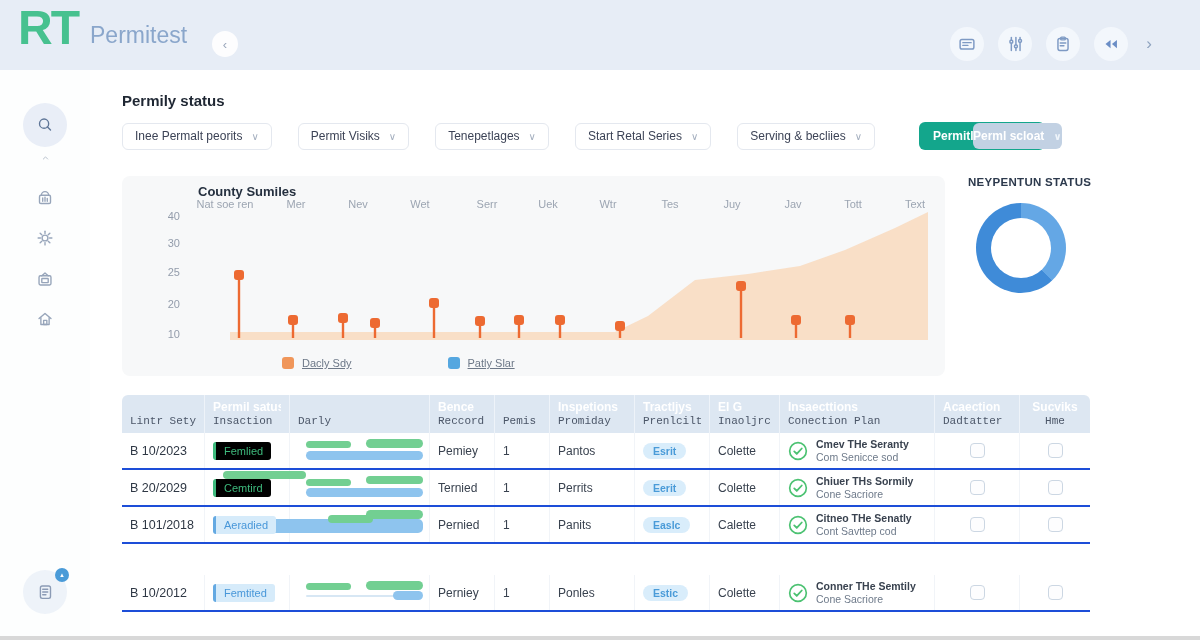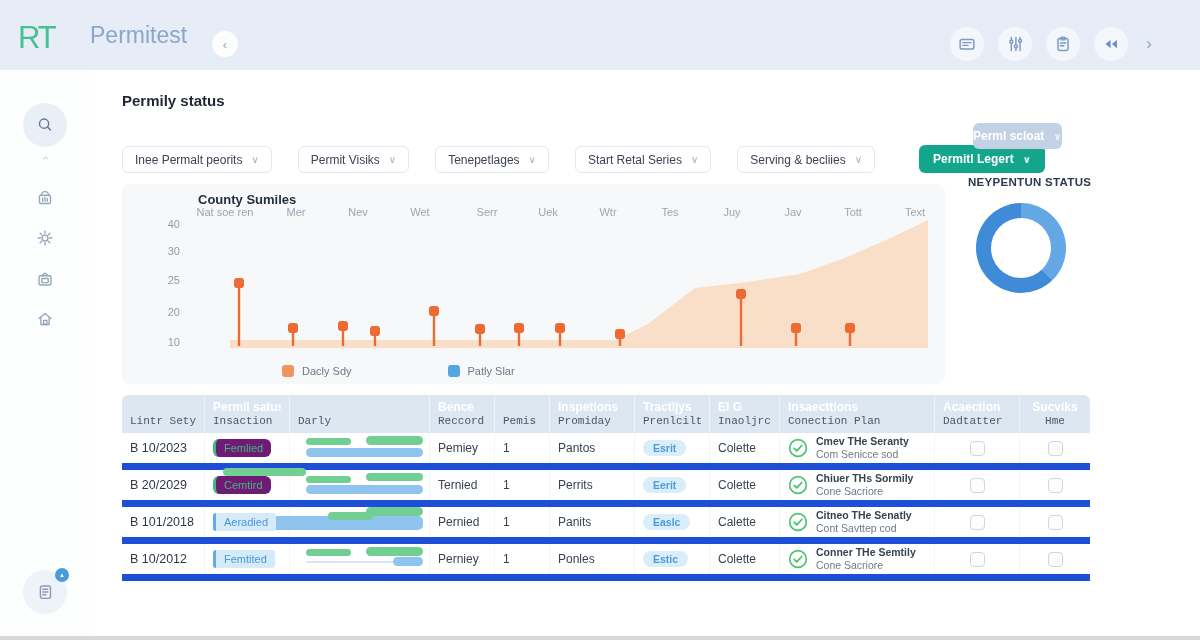--- a/index.html
+++ b/index.html
@@ -1,76 +1,76 @@
 <!DOCTYPE html>
 <html><head>
 <meta charset="utf-8">
 <style>
   * { margin:0; padding:0; box-sizing:border-box; }
   html,body { width:1200px; height:640px; overflow:hidden; }
   body { font-family:"Liberation Sans","DejaVu Sans",sans-serif; background:#ffffff; position:relative; color:#3a4254; }
 
   
   .app-header { position:absolute; left:0; top:0; width:1200px; height:70px; background:#e7edf6; }
-  .logo { position:absolute; left:18px; top:20px; font-size:31px; font-weight:400; letter-spacing:-2px; color:#47c18f; }
+  .logo { position:absolute; left:18px; top:0; font-size:48px; font-weight:700; letter-spacing:-2px; color:#47c18f; }
   .app-title { position:absolute; left:90px; top:22px; font-size:23px; color:#8aa6cb; }
   .back-btn { position:absolute; left:212px; top:31px; width:26px; height:26px; border-radius:50%; background:#fdfdfe; border:none; color:#9aa7bb; font-size:13px; cursor:pointer; }
   .header-actions { position:absolute; right:48px; top:27px; display:flex; align-items:center; gap:14px; }
   .hbtn { width:34px; height:34px; border-radius:50%; background:#f3f7fc; border:none; display:flex; align-items:center; justify-content:center; cursor:pointer; }
   .hbtn svg { stroke:#7e9ac4; fill:none; stroke-width:1.6; stroke-linecap:round; stroke-linejoin:round; }
   .hbtn svg.filled path { fill:#6b8ec6; stroke:none; }
   .fwd-btn { background:none; border:none; color:#8fa3bf; font-size:17px; cursor:pointer; padding:0 0 0 4px; }
 
   
   .sidebar { position:absolute; left:0; top:70px; width:90px; height:570px; background:#fdfefe; }
   .side-item { position:absolute; left:23px; width:44px; height:44px; border:none; background:transparent; border-radius:50%; display:flex; align-items:center; justify-content:center; cursor:pointer; }
   .side-item svg { stroke:#97a5ba; fill:none; stroke-width:1.5; stroke-linecap:round; stroke-linejoin:round; }
   .side-item.active { background:#e9eef7; }
   .side-item.active svg { stroke:#5f7698; }
   .note-badge { position:absolute; top:-2px; right:-2px; width:14px; height:14px; border-radius:50%; background:#4a9bd8; color:#fff; font-size:6px; display:flex; align-items:center; justify-content:center; }
 
   
   .page-title { position:absolute; left:122px; top:92px; font-size:15px; font-weight:700; color:#1f2733; }
-  .filter-bar { position:absolute; left:122px; top:122px; display:flex; align-items:flex-end; gap:44px;margin-top:23px; }
+  .filter-bar { position:absolute; left:122px; top:122px; display:flex; align-items:center; gap:44px; }
   .filter-btn { display:inline-flex; align-items:center; gap:9px; height:27px; padding:0 12px; background:#fff; border:1px solid #e4e8ef; border-radius:6px; font-size:12px; color:#3c4356; cursor:pointer; white-space:nowrap; font-family:inherit; }
   .chev { color:#a3aebe; font-size:10px; }
   .btn-green { display:inline-flex; align-items:center; gap:9px; height:28px; padding:0 14px; background:#13a68c; border:none; border-radius:6px; font-size:12px; font-weight:700; color:#fff; cursor:pointer; font-family:inherit; }
   .btn-green .chev { color:#d8f3ec; }
   .btn-gray { position:absolute; left:973px; top:123px; display:inline-flex; align-items:center; gap:9px; height:26px; padding:0 0; background:#c2d1e3; border:none; border-radius:6px; font-size:12px; font-weight:700; color:#fff; cursor:pointer; font-family:inherit; }
   .btn-gray .chev { color:#eef4fa; }
 
   
-  .chart-panel { position:absolute; left:122px; top:184px; width:823px; height:200px; background:#f7f8f9; border-radius:8px; }
+  .chart-panel { position:absolute; left:122px; top:176px; width:823px; height:200px; background:#f7f8f9; border-radius:8px; }
   .chart-title { position:absolute; left:76px; top:8px; font-size:13px; font-weight:700; color:#25303f; }
   .chart-svg { position:absolute; left:0; top:0; }
   .ax { font-size:11px; fill:#9ca5b2; }
   .ay { font-size:11px; fill:#939cab; }
   .chart-legend { position:absolute; left:160px; bottom:7px; display:flex; gap:96px; align-items:center; }
-  .legend-item { display:flex; align-items:flex-start; gap:8px; font-size:11px; color:#6d7888; }
+  .legend-item { display:flex; align-items:flex-start; gap:8px; font-size:11px; color:#6d7888;text-decoration:underline; }
   .legend-item .sw { width:12px; height:12px; border-radius:3px; }
 
   
   .donut-label { position:absolute; left:968px; top:176px; font-size:11.5px; font-weight:700; color:#2d3a4d; letter-spacing:.3px; }
   .donut { position:absolute; left:976px; top:203px; width:90px; height:90px; border-radius:50%; }
   .donut::after { content:''; position:absolute; inset:15px; background:#fff; border-radius:50%; }
 
   
   .ptable { position:absolute; left:122px; top:395px; width:968px; }
   .thead { display:grid; background:#dde7f2; border-radius:6px 6px 0 0; }
   .th { padding:5px 8px 6px; display:flex; flex-direction:column; justify-content:space-between; border-right:1px solid rgba(255,255,255,.5); min-width:0; }
   .th:last-child { border-right:none;align-items:center; }
   .th .grp { font-size:12px; font-weight:700; color:#ffffff; height:15px; white-space:nowrap; overflow:hidden; }
   .th .lbl { font-size:11px; color:#4b5668; white-space:nowrap; overflow:hidden;font-family:Liberation Mono, monospace; }
-  .trow { display:grid; height:37px; align-items:center; border-bottom:7px solid #1d4ed8; background:#fff; }
+  .trow { display:grid; height:37px; align-items:center; border-bottom:2px solid #1d4ed8; background:#fff; }
   .td { padding:0 8px; font-size:12px; color:#39424f; border-right:1px solid #f1f4f8; height:100%; display:flex; align-items:center; min-width:0; position:relative; }
   .td:last-child { border-right:none; }
   .td.cen { justify-content:center; }
   .date-txt { font-size:12.5px; font-weight:500; color:#2f3845; white-space:nowrap; }
   .status { position:relative; z-index:2; padding:3px 8px; font-size:11px; border-radius:3px; border-left:3px solid; white-space:nowrap; }
-  .status.green { background:#701a75; color:#3eba7d; border-color:#3eba7d;border-radius:6px; }
+  .status.green { background:#000000; color:#3eba7d; border-color:#3eba7d; }
   .status.blue  { background:#d6ebfa; color:#4897d9; border-color:#64a9e2; }
   .bars { position:relative; width:128px; height:24px; z-index:1; }
   .bar { position:absolute; border-radius:5px; }
   .bar.g { background:#72cf92; }
   .bar.b { background:#8ec4ee; }
   .bar.line { background:#d7e7f4; }
   .pill { background:#d9edfb; color:#4a9bd8; font-size:10.5px; font-weight:600; padding:2px 10px; border-radius:9px; white-space:nowrap; }
   .note { display:flex; align-items:center; gap:8px; }
   .note .txt div { font-size:10.5px; line-height:13px; white-space:nowrap; }
   .note .l1 { color:#39424f; font-weight:600; }
@@ -467,21 +467,21 @@
             </div>
           </div>
         </div>
         <div class="td cen">
           <div class="ck"></div>
         </div>
         <div class="td cen">
           <div class="ck"></div>
         </div>
       </div>
-      <div class="trow" style="grid-template-columns: 83px 85px 140px 65px 55px 85px 75px 70px 155px 85px 70px;">
+      <div class="trow" style="grid-template-columns: 83px 85px 140px 65px 55px 85px 75px 70px 155px 85px 70px; margin-top: 31px;">
         <div class="td">
           <span class="date-txt">B 10/2012</span>
         </div>
         <div class="td">
           <span class="status blue">Femtited</span>
         </div>
         <div class="td">
           <div class="bars">
             <div class="bar g" style="left: 8px; top: 2px; width: 45px; height: 7px;"></div>
             <div class="bar g" style="left: 68px; top: 0px; width: 57px; height: 9px;"></div>

